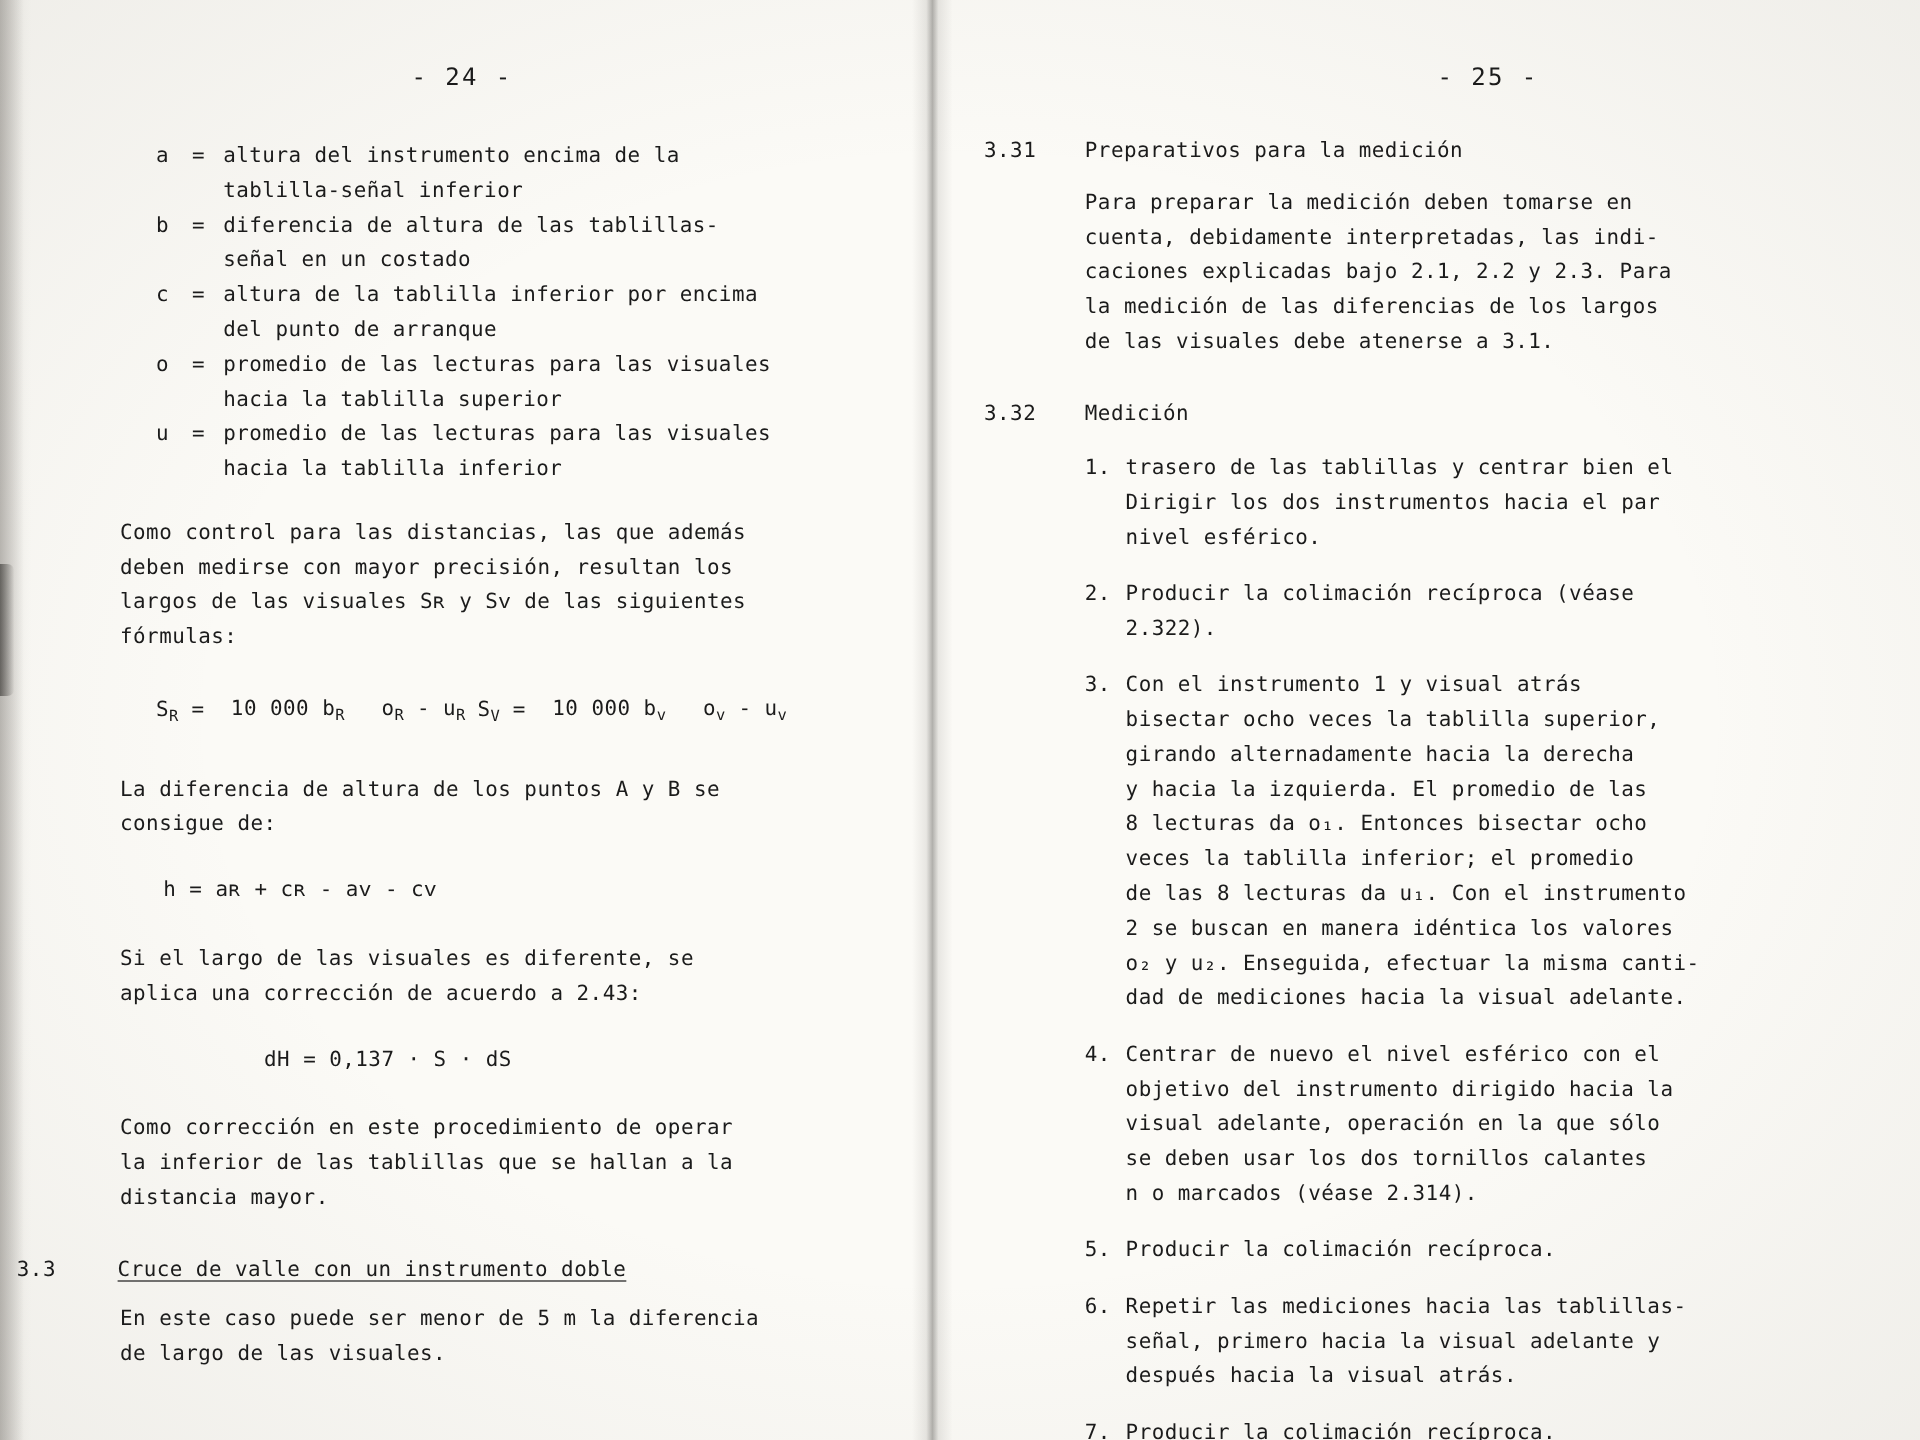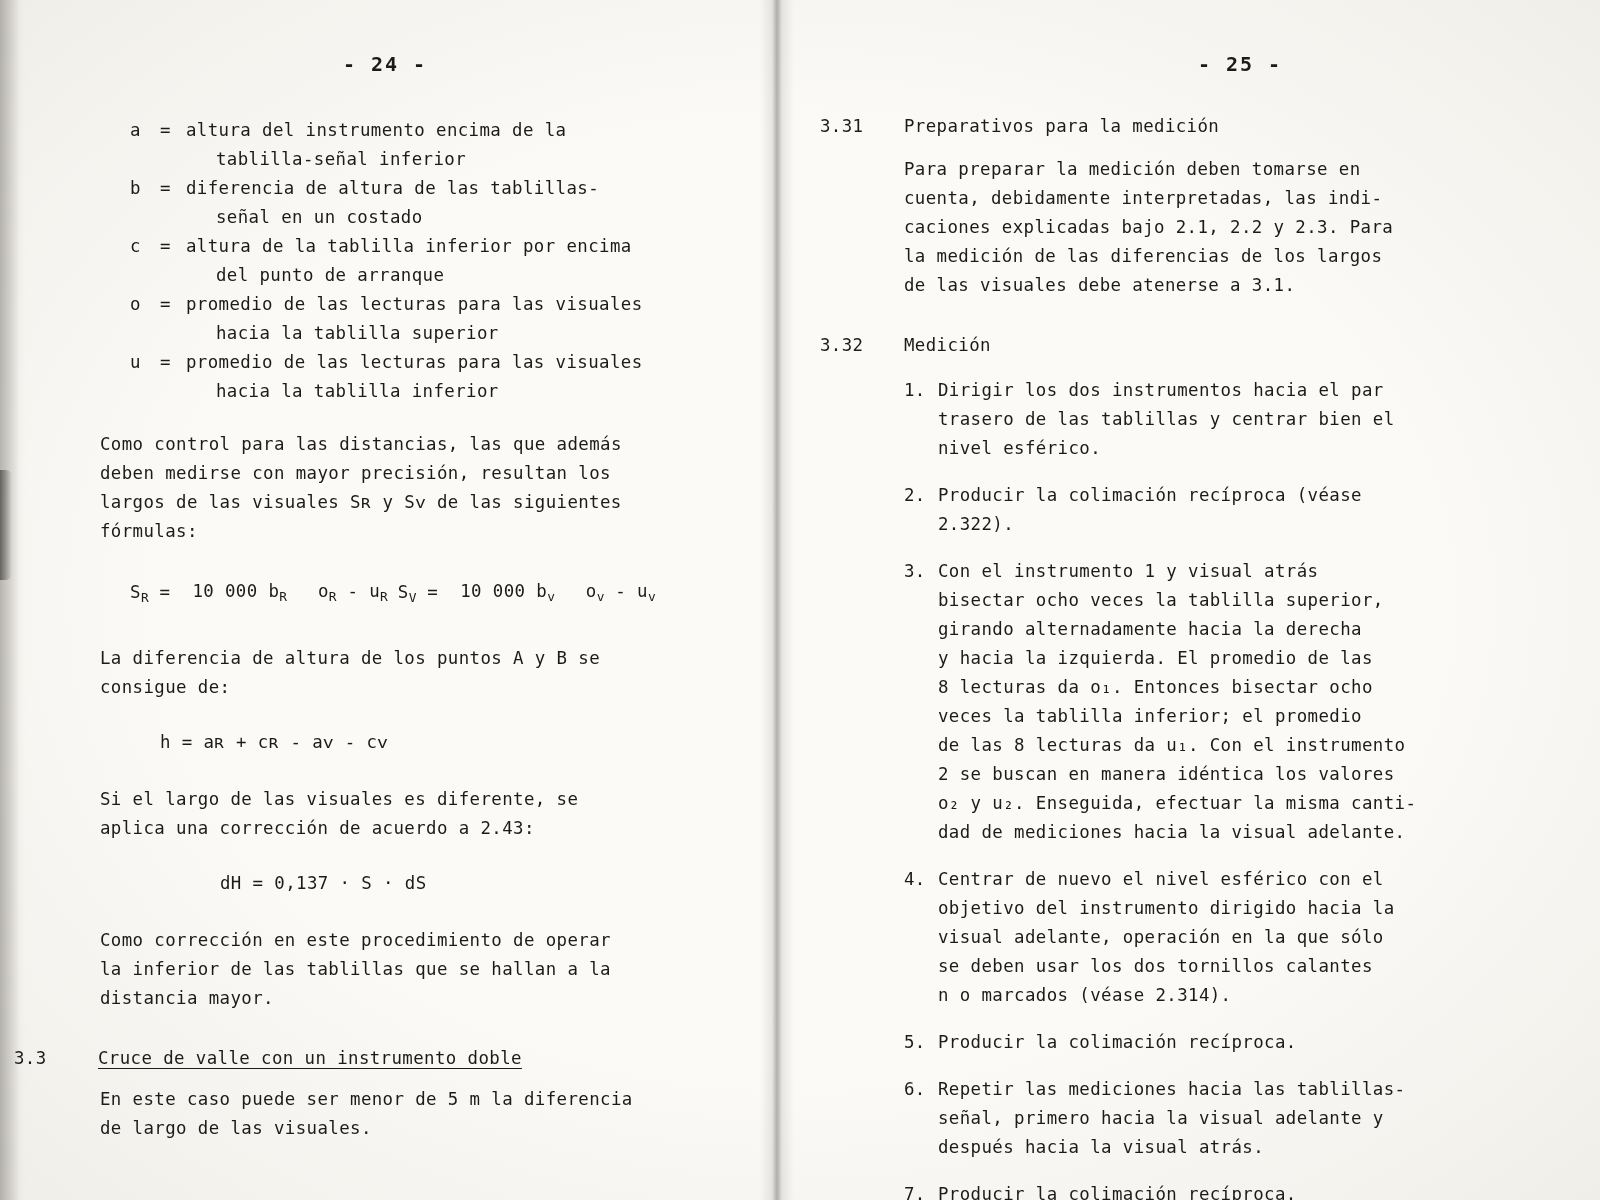--- a/index.html
+++ b/index.html
@@ -36,59 +36,58 @@
     position:absolute;top:0;height:1200px;
   }
   .page-left{left:0;width:770px;}
   .page-right{left:790px;width:810px;}
 
   .folio{
     text-align:center;
     font-size:20px;
     letter-spacing:2px;
     margin-top:52px;
-    font-weight:bold;
   }
   .page-right .folio{margin-left:90px;}
 
   .body{
     font-size:17.4px;
     line-height:29px;
     letter-spacing:0.4px;
   }
   .page-left .body{margin:40px 44px 0 100px;}
   .page-right .body{margin:36px 40px 0 30px;}
 
   p{margin:0;}
   .blk{margin-bottom:21px;}
 
   
   .deflist{margin:0 0 24px 30px;}
   .defrow{display:flex;}
   .defsym{width:30px;flex:none;}
   .defeq{width:26px;flex:none;}
   .deftxt{flex:1;}
-  .defcont{margin-left:86px;}
+  .defcont{margin-left:56px;}
 
   
   .formula-row{
     display:flex;
     margin:30px 0 32px 30px;
     font-size:17.4px;
   }
   .frac{display:inline-flex;align-items:center;gap:12px;}
   .frac .lhs{padding-top:2px;}
   .frac .stack{display:inline-block;text-align:center;}
   .frac .num{padding:0 10px 2px 10px;}
   .frac .bar{border-top:1.6px solid #262626;height:0;}
   .frac .den{padding:3px 10px 0 10px;}
   sub{font-size:0.74em;vertical-align:-0.28em;letter-spacing:0;}
 
   .centerline{margin:26px 0 28px 120px;}
-  .eqline{margin:26px 0 28px 60px;}
+  .eqline{margin:26px 0 28px 36px;}
 
   .sec{display:flex;margin-bottom:8px;}
   .sec .num{width:84px;flex:none;}
   .sec .ttl{flex:1;}
   .sec .ttl.u{text-decoration:underline;text-underline-offset:4px;}
 
   .ind{margin-left:84px;}
 
   .numlist{margin:0 0 0 84px;}
   .li{display:flex;margin-bottom:18px;}
@@ -249,22 +248,22 @@
     <div class="sec">
       <span class="num">3.32</span>
       <span class="ttl">Medición</span>
     </div>
 
     <div class="numlist" style="margin-top:16px;">
 
       <div class="li">
         <span class="n">1.</span>
         <span class="t">
+          <p>trasero de las tablillas y centrar bien el</p>
           <p>Dirigir los dos instrumentos hacia el par</p>
-          <p>trasero de las tablillas y centrar bien el</p>
           <p>nivel esférico.</p>
         </span>
       </div>
 
       <div class="li">
         <span class="n">2.</span>
         <span class="t">
           <p>Producir la colimación recíproca (véase</p>
           <p>2.322).</p>
         </span>

